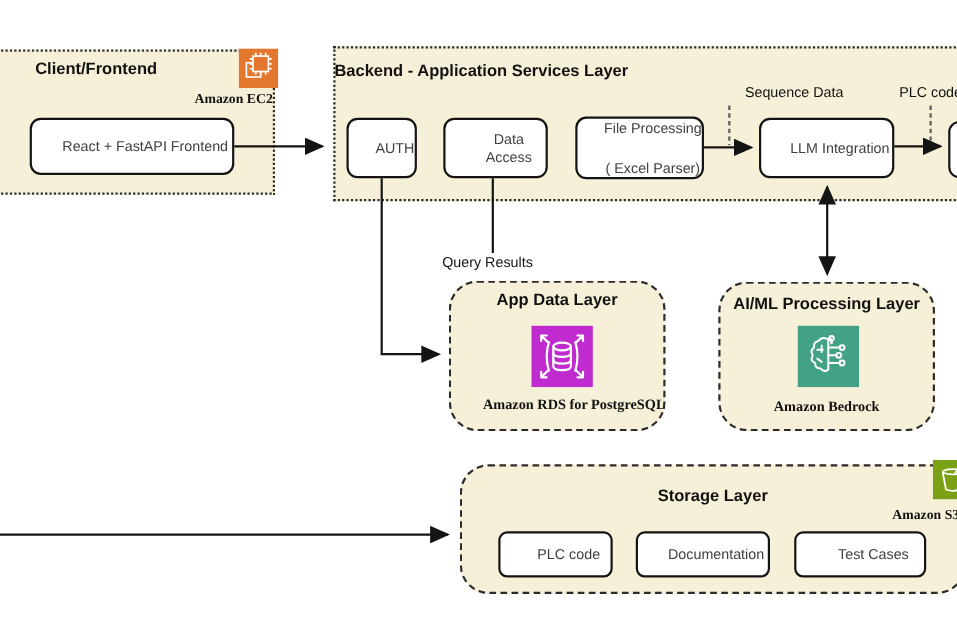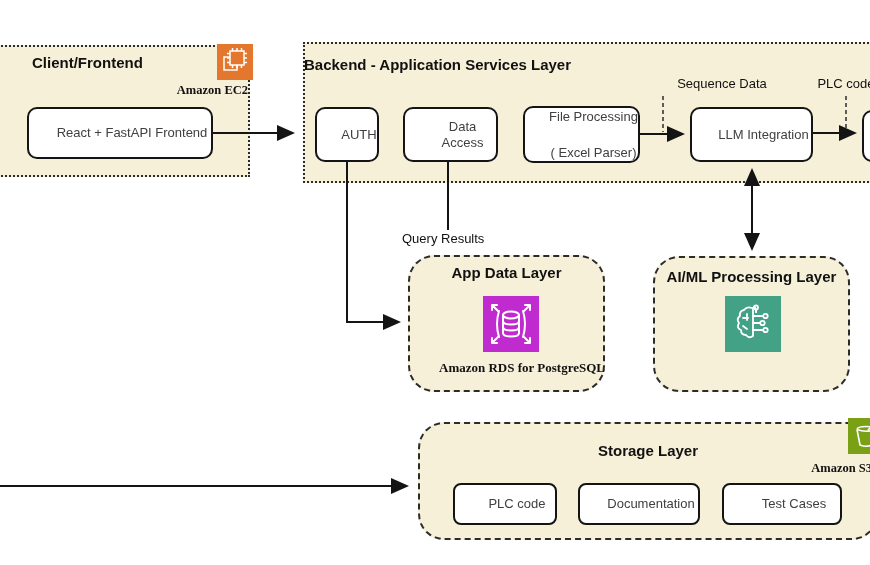--- a/index.html
+++ b/index.html
@@ -107,20 +107,21 @@
           <circle cx="40.5" cy="20" r="2.2"></circle>
         <path d="M28 27 h7"></path>
           <circle cx="37.5" cy="27" r="2.2"></circle>
         <path d="M28 34 h10"></path>
           <circle cx="40.5" cy="34" r="2.2"></circle>
         <path d="M31 16 v-2"></path>
           <circle cx="31" cy="11.5" r="2"></circle>
       </g>
     </svg>
   </div>
+  <div class="svc-label" style="left:653px;top:362px;width:197px;text-align:center;font-size:13px;">Amazon Bedrock</div>
 
   <div class="layer" style="left:418px;top:422px;width:460px;height:118px;"></div>
   <div class="layer-title" style="left:418px;top:442px;width:460px;">Storage Layer</div>
   <div class="icon" style="left:848px;top:418px;">
     <svg width="36" height="36" viewBox="0 0 36 36">
       <rect x="0" y="0" width="36" height="36" fill="#7AA116"></rect>
       <g stroke="#fff" stroke-width="1.6" fill="none" stroke-linejoin="round">
         <path d="M9 11.5 Q18 15 27 11.5"></path>
         <path d="M9 11.5 L12 27 Q18 29.5 24 27 L27 11.5"></path>
         <path d="M9 11.5 Q9.5 8.5 18 8.5 Q26.5 8.5 27 11.5"></path>

